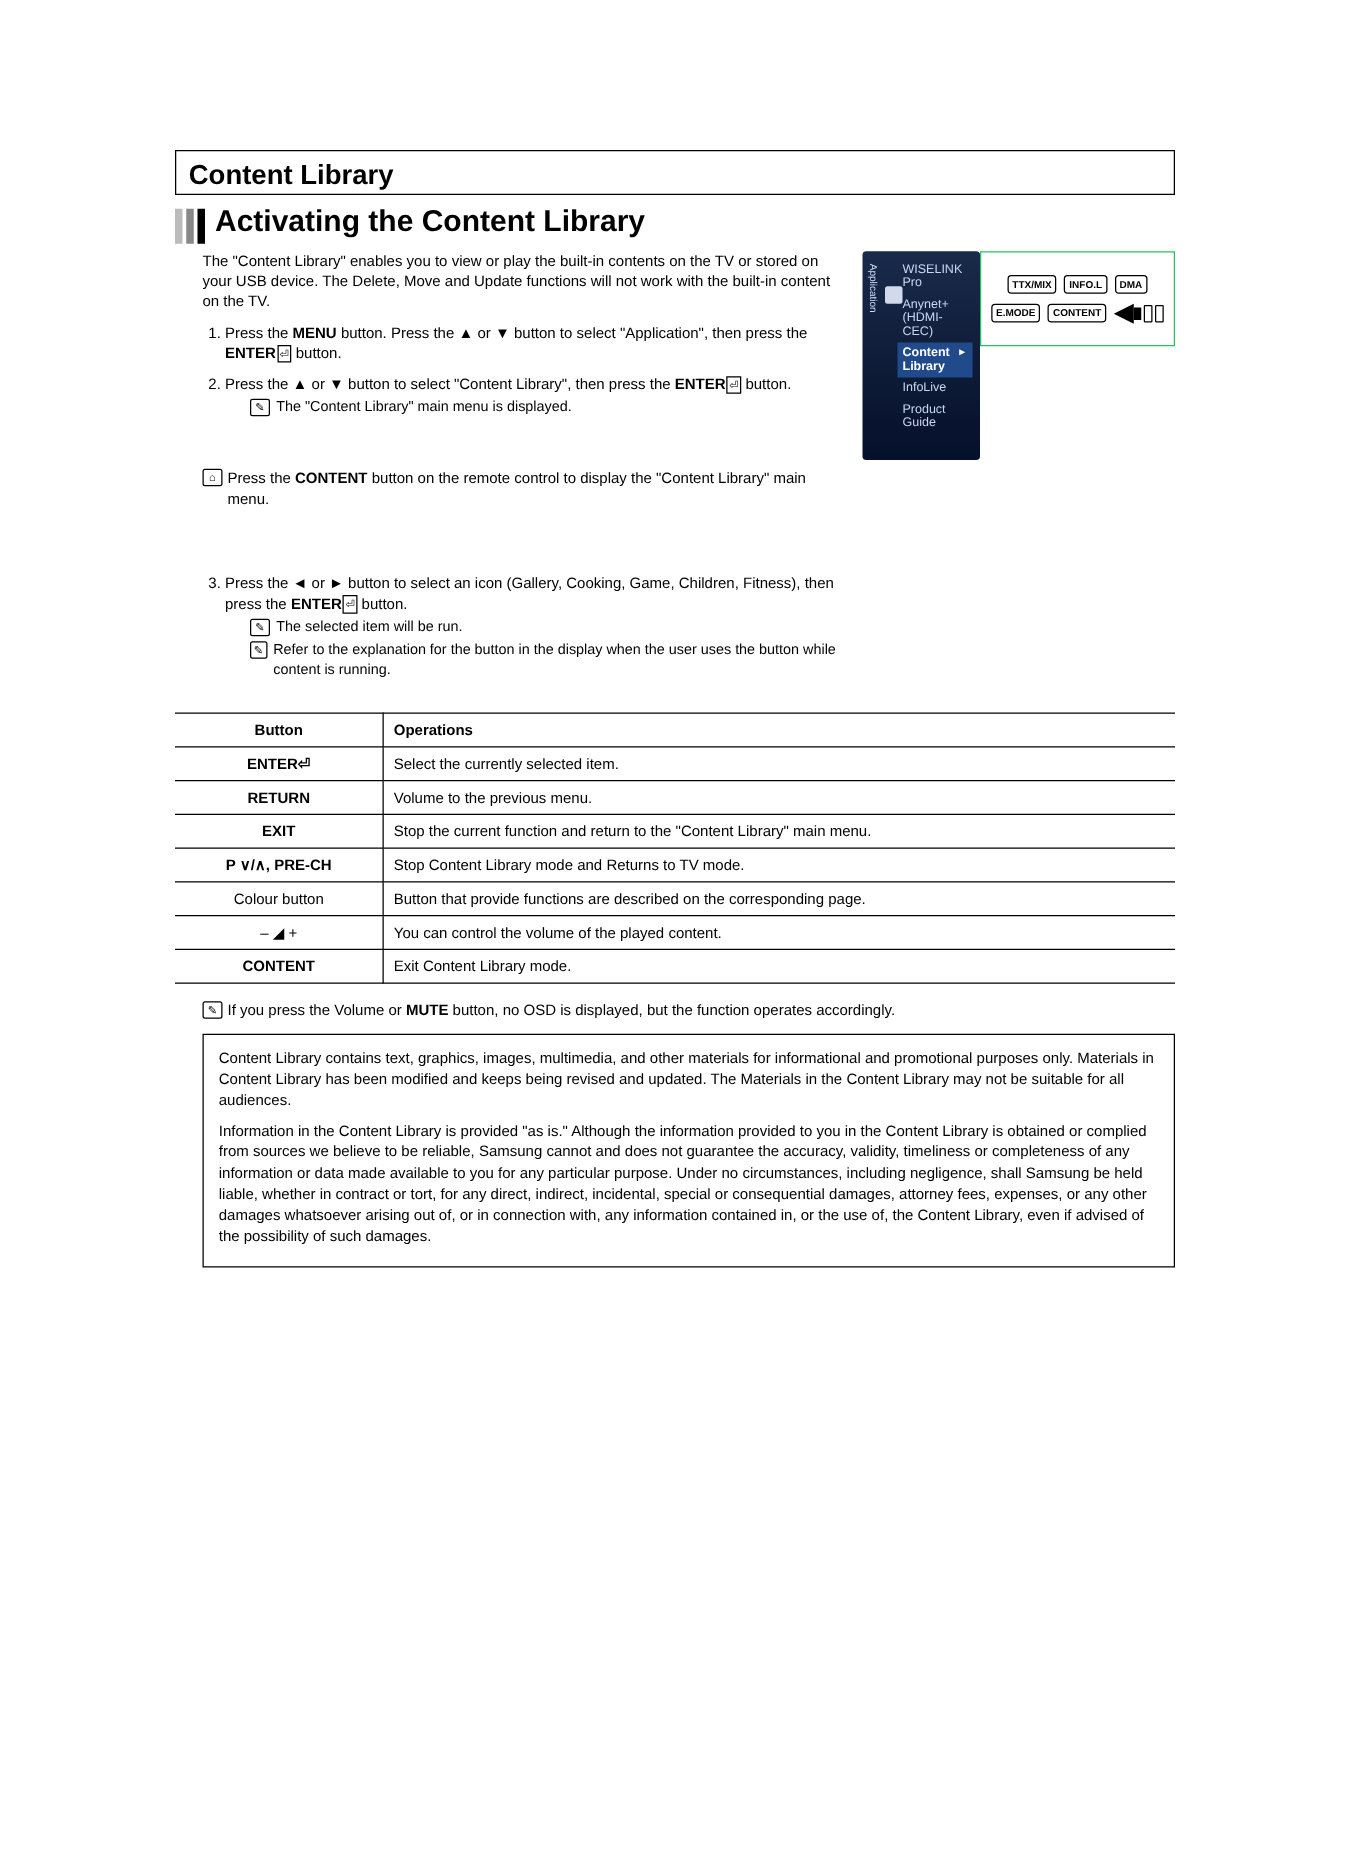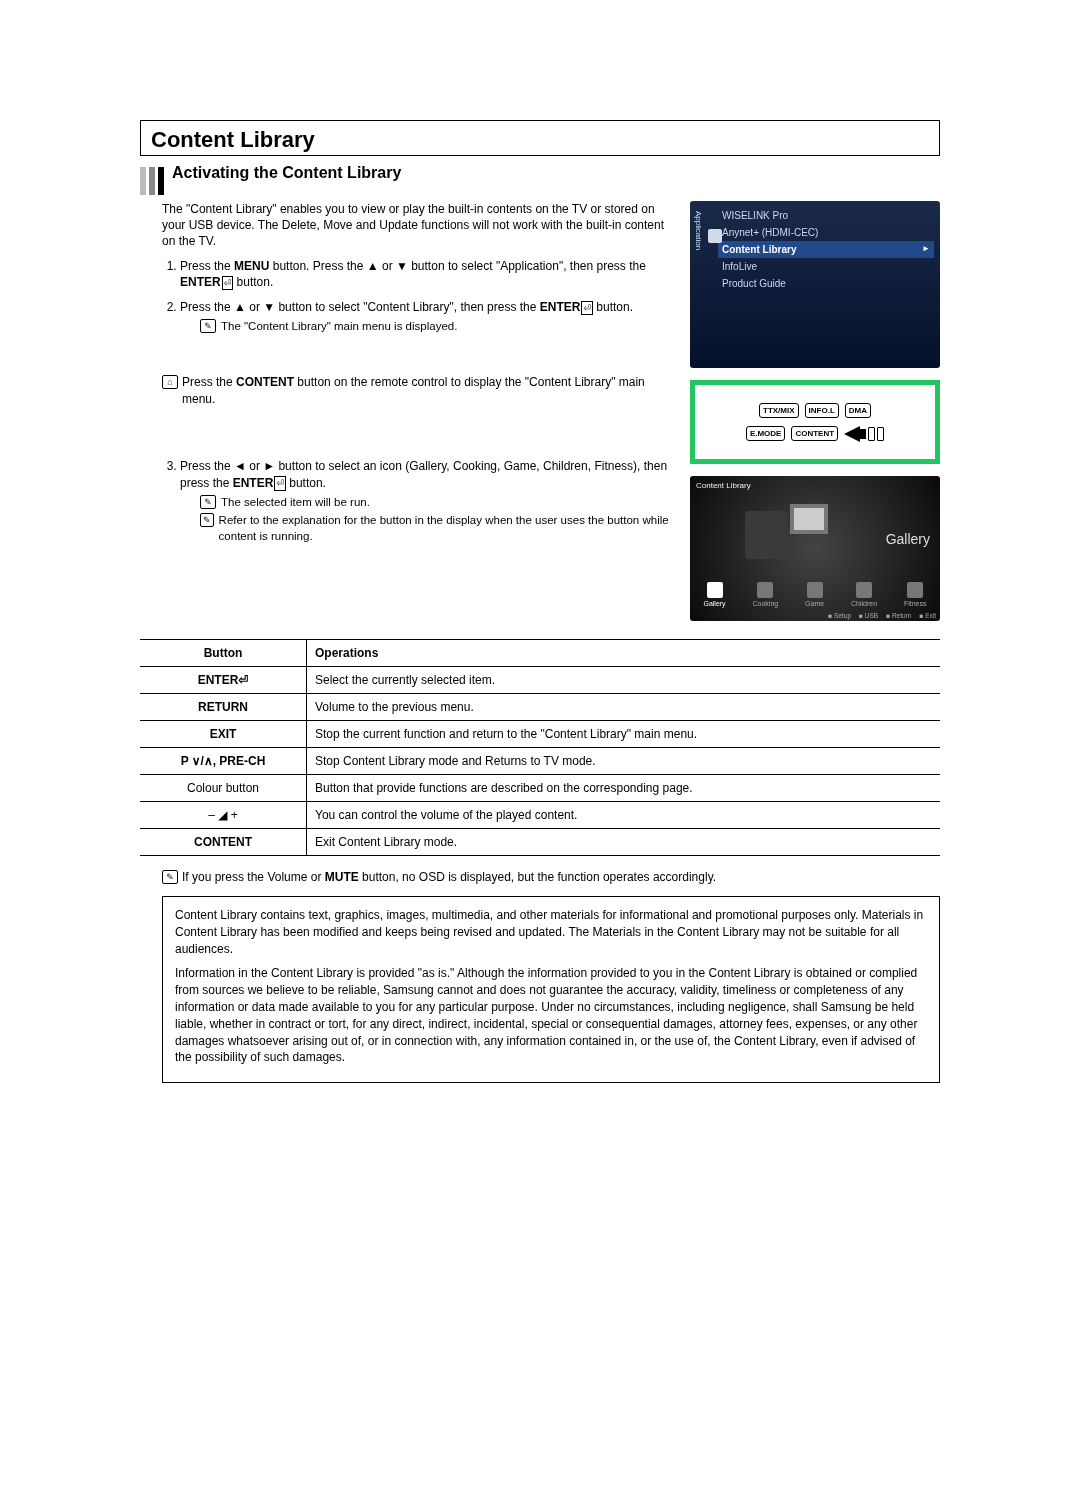--- a/index.html
+++ b/index.html
@@ -37,35 +37,33 @@
   }
   .subbars span {
     display:block;
     width:6px;
     height:28px;
   }
   .subbars span:nth-child(1){background:#bbb;}
   .subbars span:nth-child(2){background:#888;}
   .subbars span:nth-child(3){background:#000;}
   .subsection-title {
-    font-size: 16px;
+    font-size: 24px;
     font-weight: bold;
   }
   .main-columns {
     display:flex;
     gap:18px;
   }
   .leftcol {
     flex:1;
   }
   .rightcol {
     width:250px;
     display:flex;
-    flex-direction:column;
-    gap:12px;
   }
   .intro {
     margin-left:22px;
     font-size:12px;
     line-height:1.35;
     margin-bottom:8px;
   }
   ol.steps {
     margin:0 0 0 22px;
     padding-left:18px;
@@ -143,21 +141,21 @@
     position:absolute;
     left:18px;
     top:28px;
     width:14px;height:14px;
     background:#d0daea;
     border-radius:2px;
   }
 
   
   .remotebox{
-    border:5px solid #22c55e;
+    border:1px solid #22c55e;
     padding:8px;
     display:flex;
     flex-direction:column;
     gap:8px;
     align-items:center;
     height:58px;
     justify-content:center;
   }
   .remoterow{display:flex;gap:6px;align-items:center;}
   .rbtn{

